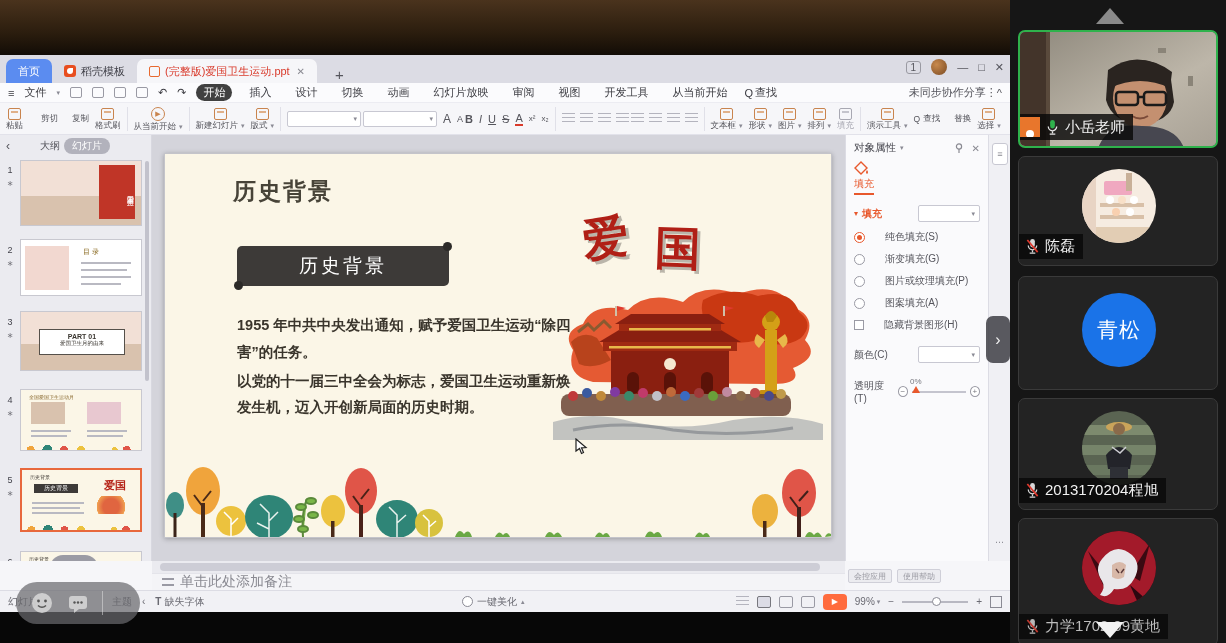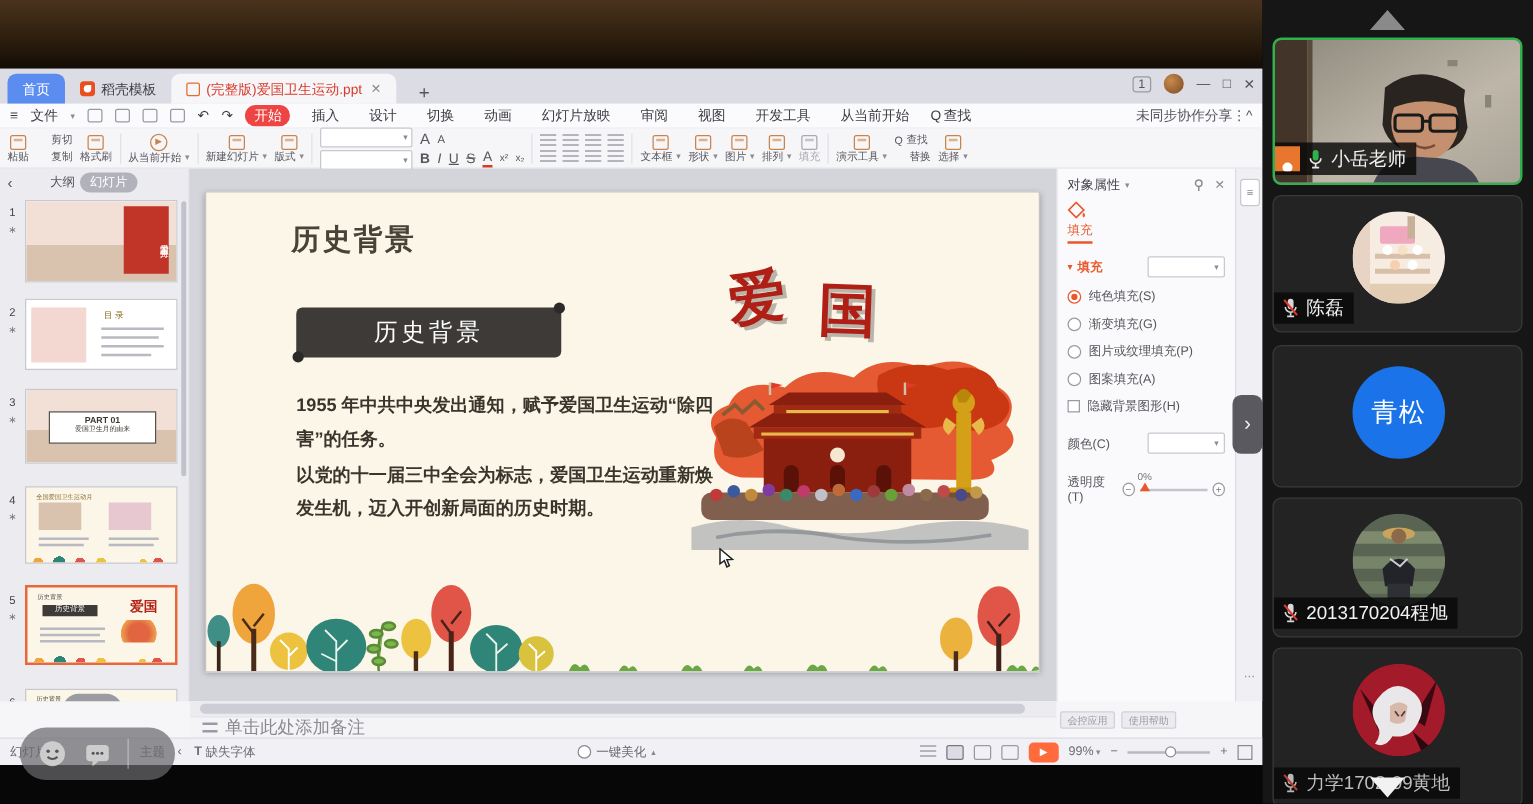--- a/index.html
+++ b/index.html
@@ -32,33 +32,33 @@
   .newtab { font-size:15px; color:#55555c; margin-left:10px; padding:0 8px; }
   .win-ctrls { position:absolute; right:6px; top:4px; display:flex; align-items:center; gap:10px; color:#55555c; font-size:11px; }
   .member-badge { border:1px solid #9a9aa2; border-radius:3px; padding:0 4px; font-size:10px; }
   .user-avatar { width:16px; height:16px; border-radius:50%; background:radial-gradient(circle at 35% 35%,#c88a4e,#7a4a22); }
 
   
   .menubar { left:0; top:28px; width:100%; height:20px; background:#fbfbfd; display:flex; align-items:center;
     font-size:11px; color:#3c3c42; padding:0 8px; gap:10px; border-bottom:1px solid #ececf2; }
   .mb-ico { width:12px; height:11px; border:1px solid #9a9aa4; border-radius:2px; }
   .mtab { padding:1px 7px; border-radius:9px; white-space:nowrap; }
-  .mtab.active { background:#ef4444; color:#fff; }
+  .mtab.active { background:#404040; color:#fff; }
   .mb-right { margin-left:auto; display:flex; align-items:center; color:#55555c; }
 
   
   .ribbon { left:0; top:48px; width:100%; height:32px; background:#f6f6f9; border-bottom:1px solid #e2e2ea;
     display:flex; align-items:center; padding:0 6px; gap:6px; font-size:8.5px; color:#55555c; }
   .rsep { width:1px; height:24px; background:#e0e0e8; }
   .rbtn { display:flex; flex-direction:column; align-items:center; gap:1px; line-height:1; white-space:nowrap; }
   .rbtn .gi { width:13px; height:12px; border:1px solid #c9844e; border-radius:2px; position:relative; }
   .rbtn .gi.gray { border-color:#a8a8b2; }
   .rbtn .gi::after { content:""; position:absolute; left:2px; top:2px; right:2px; height:2px; background:#e0b089; }
   .rbtn .gi.gray::after { background:#c4c4cc; }
-  .rstack { display:flex; flex-direction:column; gap:2px; }
+  .rstack { display:flex; gap:2px; }
   .rmini { display:flex; align-items:center; gap:3px; white-space:nowrap; }
   .play-ico { width:14px; height:14px; border:1.5px solid #c9844e; border-radius:50%; color:#c9844e;
     font-size:7px; display:flex; align-items:center; justify-content:center; }
   .combo { height:16px; border:1px solid #c8c8d2; background:#fff; border-radius:2px;
     display:flex; align-items:center; justify-content:flex-end; padding:0 3px; color:#9a9aa4; font-size:8px; }
   .fmt { font-size:11px; color:#55555c; display:flex; gap:6px; align-items:center; font-weight:bold; }
   .fmt span { font-weight:normal; }
   .fmt .b { font-weight:bold; } .fmt .i { font-style:italic; } .fmt .u { text-decoration:underline; }
   .fmt .s { text-decoration:line-through; }
   .lines-ico { width:13px; height:11px;
@@ -138,21 +138,21 @@
   .props { position:relative; width:143px; height:100%; background:#fafafc; border-left:1px solid #dcdce4;
     font-size:10px; color:#55555c; padding:6px 8px; }
   .props-head { display:flex; align-items:center; gap:4px; }
   .props-title { font-size:10.5px; color:#44444c; }
   .props-head .sp { margin-left:auto; display:flex; gap:8px; color:#8a8a92; }
   .ptab { margin-top:6px; display:flex; flex-direction:column; align-items:flex-start; gap:2px; }
   .ptab-label { color:#e8582c; border-bottom:2px solid #e8582c; padding-bottom:2px; }
   .psec { margin-top:10px; display:flex; align-items:center; gap:4px; color:#e8582c; font-weight:bold; }
   .pcombo { height:17px; border:1px solid #c8c8d2; background:#fff; border-radius:2px; display:flex;
     align-items:center; justify-content:flex-end; padding:0 4px; color:#9a9aa4; }
-  .popt { display:flex; align-items:center; gap:6px; margin-top:8px; }
+  .popt { display:flex; align-items:center; gap:20px; margin-top:8px; }
   .radio { width:11px; height:11px; border:1px solid #9a9aa4; border-radius:50%; background:#fff; flex:none; }
   .radio.sel { border-color:#e8582c; position:relative; }
   .radio.sel::after { content:""; position:absolute; inset:2px; background:#e8582c; border-radius:50%; }
   .chk { width:10px; height:10px; border:1px solid #9a9aa4; background:#fff; flex:none; }
   .prow { display:flex; align-items:center; margin-top:14px; gap:6px; }
   .slider-row { display:flex; align-items:center; gap:4px; margin-top:16px; }
   .pslider { position:relative; width:58px; height:2px; background:#c4c4ce; }
   .pslider .h { position:absolute; left:0; top:-5px; width:0; height:0; border-left:4px solid transparent;
     border-right:4px solid transparent; border-bottom:7px solid #e8582c; }
   .pslider .v { position:absolute; left:-2px; top:-14px; font-size:8px; color:#77777e; }

